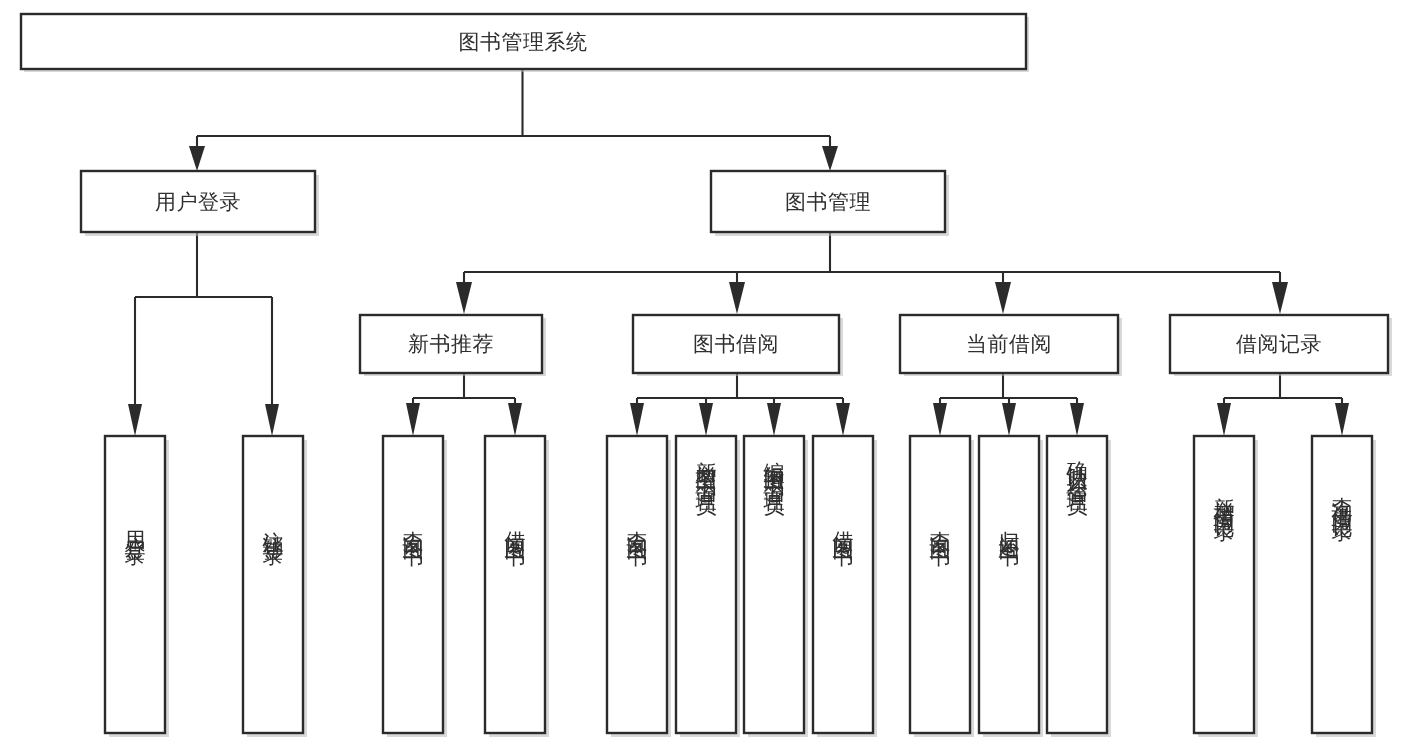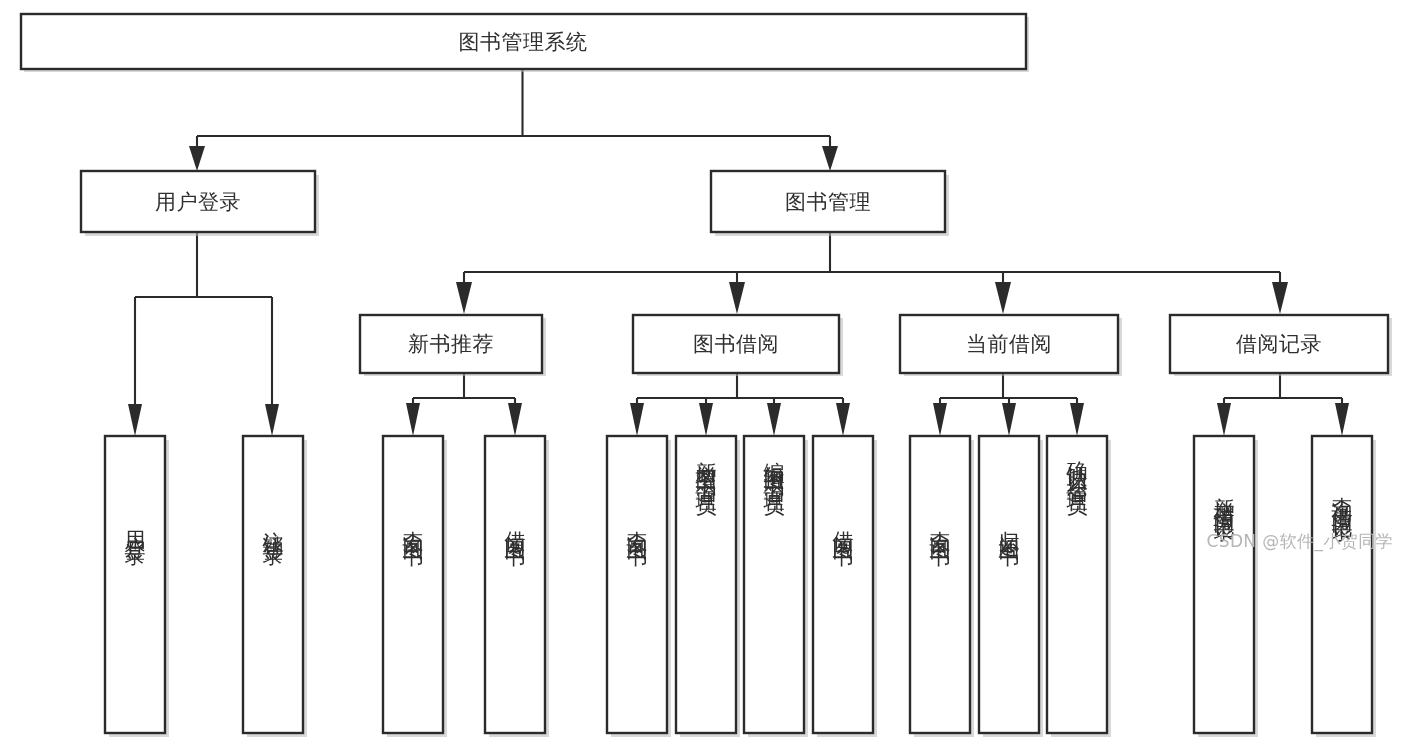--- a/index.html
+++ b/index.html
@@ -287,14 +287,13 @@
   </div>
 
   <div class="leaf-label-wrap" style="left:1194px; top:436px; width:60px; height:297px;">
     <span class="leaf-label" style="margin-top:44px;">新增借阅记录</span>
   </div>
 
   <div class="leaf-label-wrap" style="left:1312px; top:436px; width:60px; height:297px;">
     <span class="leaf-label" style="margin-top:44px;">查询借阅记录</span>
   </div>
 
-  <div class="watermark">CSDN @软件_小贺同学</div>
 </div>
 
 </body></html>

